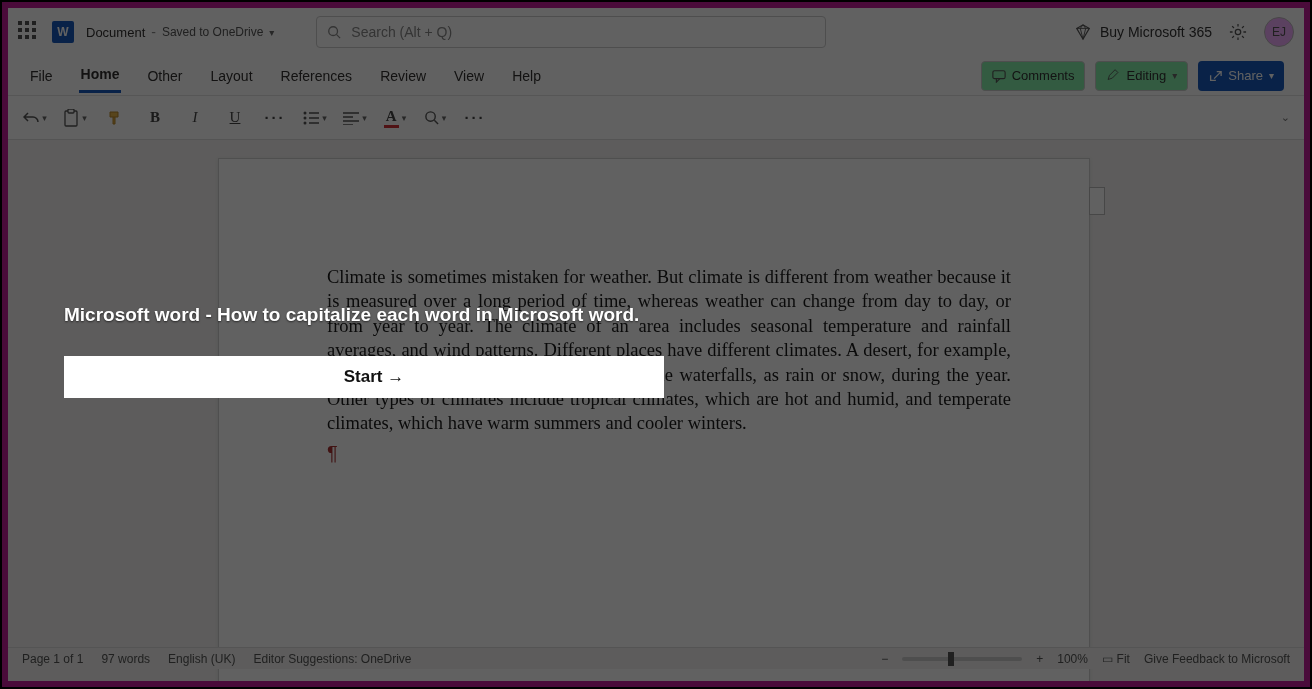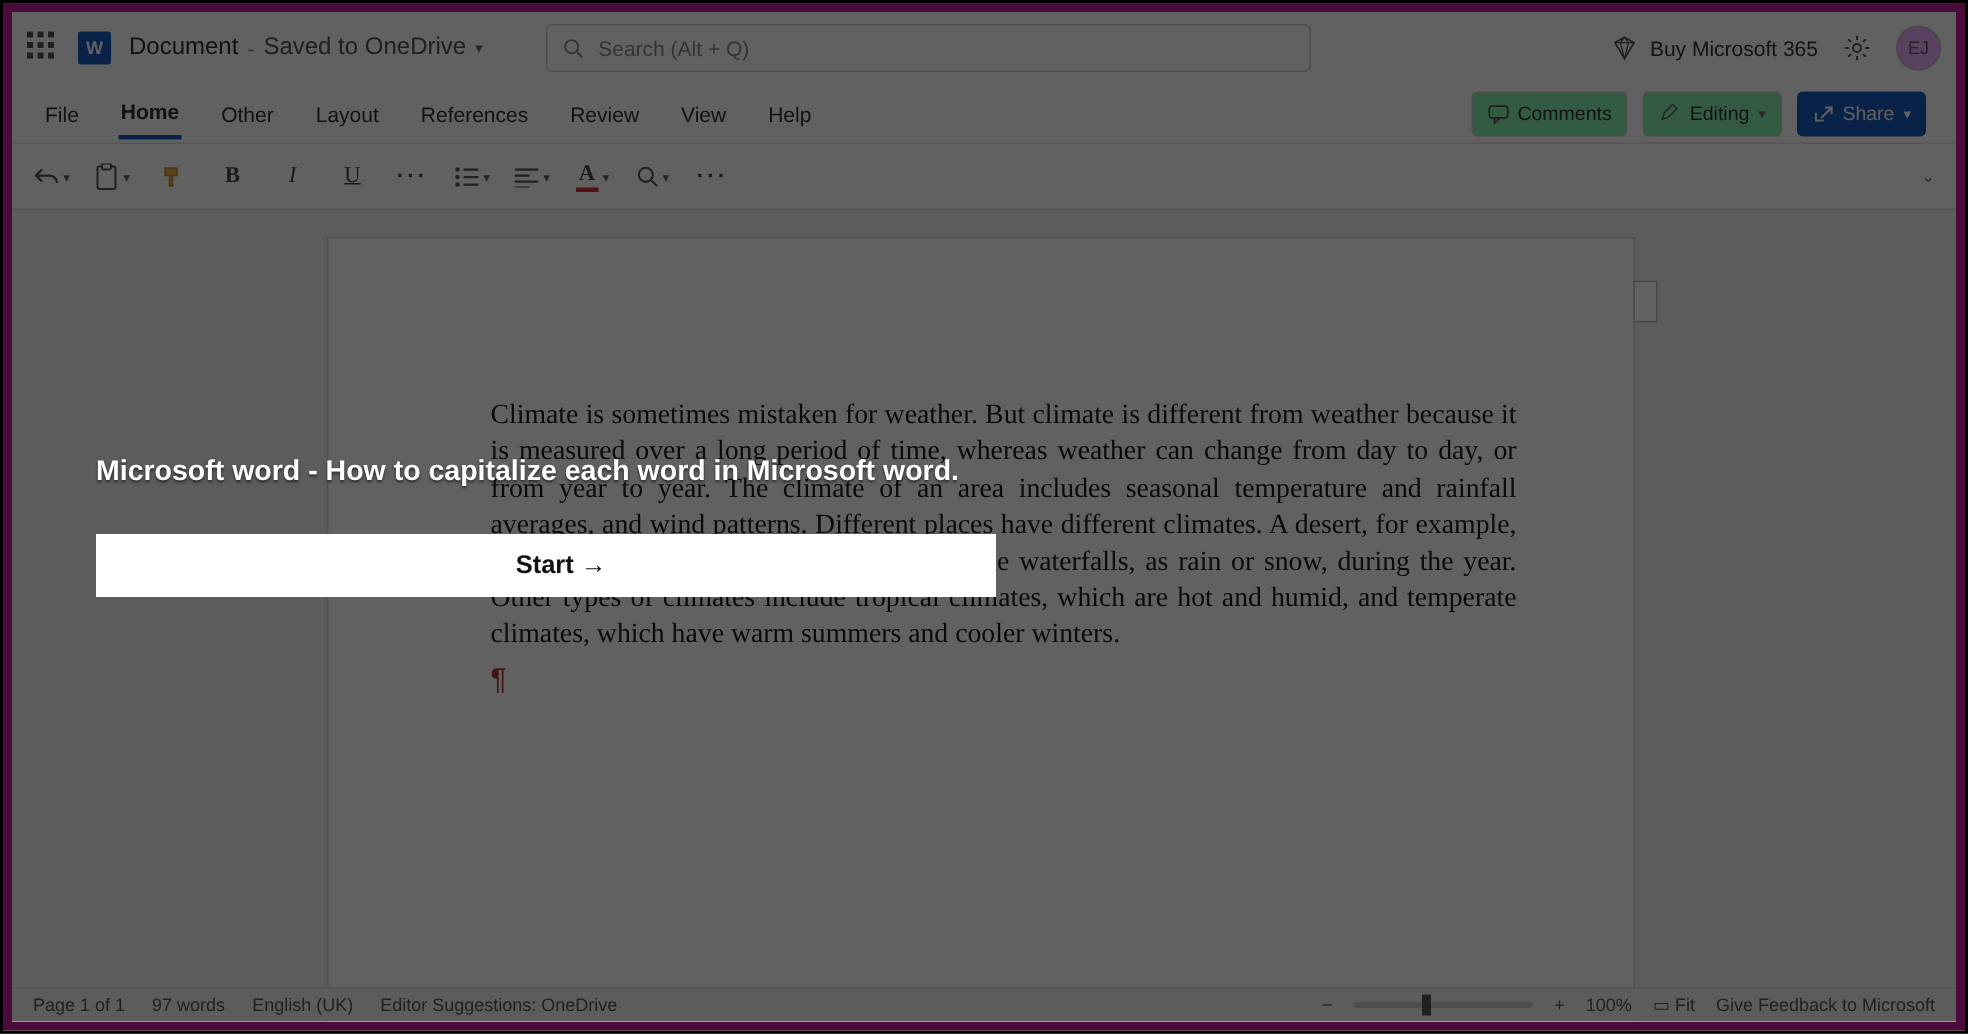--- a/index.html
+++ b/index.html
@@ -16,23 +16,23 @@
 
   
   .titlebar {
     height: 48px; background: #fff; display: flex; align-items: center;
     padding: 0 10px; gap: 12px; font-size: 14px; color: #323130;
   }
   .waffle { width: 22px; height: 22px; display: grid; grid-template-columns: repeat(3,4px); grid-template-rows: repeat(3,4px); gap: 3px; }
   .waffle span { background: #555; width: 4px; height: 4px; }
   .wordicon { width: 22px; height: 22px; background: #185abd; color:#fff; font-size:12px; font-weight:700; display:flex; align-items:center; justify-content:center; border-radius:2px; }
   .doctitle { display:flex; align-items:center; gap:6px; }
-  .doctitle .name { font-size:16px; }
+  .doctitle .name { font-size:13px; }
   .doctitle .sep { color:#888; }
-  .doctitle .loc { color:#555; font-size:16px; }
+  .doctitle .loc { color:#555; font-size:12px; }
   .chev { font-size:10px; color:#666; }
   .searchwrap { flex:0 0 510px; margin-left:30px; height:32px; background:#fff; border:1px solid #ccc; border-radius:4px; display:flex; align-items:center; padding:0 10px; color:#777; gap:10px; }
   .spacer { flex:1; }
   .buy { display:flex; align-items:center; gap:8px; font-size:14px; color:#333; }
   .gearbtn { width:28px; height:28px; display:flex; align-items:center; justify-content:center; color:#555; }
   .avatar { width:30px; height:30px; border-radius:50%; border:1px solid #bbb; display:flex; align-items:center; justify-content:center; font-size:12px; color:#555; background:#f0abfc; }
 
   
   .tabsrow { height:40px; background:#fff; display:flex; align-items:center; padding:0 20px; gap:24px; border-bottom:1px solid #e1e1e1; }
   .tab { font-size:14px; color:#323130; padding:8px 2px; cursor:pointer; }
@@ -59,21 +59,21 @@
     padding: 106px 78px 30px 108px;
   }
   .sidehandle { position:absolute; right:-16px; top:28px; width:16px; height:28px; border:1px solid #bbb; background:#fff; }
   .bodytext {
     font-family: "Times New Roman", Georgia, serif; font-size:18.5px; color:#1b1b1b;
     text-align:justify; line-height:1.32;
   }
   .caret { color:#a33; font-size:20px; display:inline-block; margin-top:6px; }
 
   
-  .status { position:absolute; left:0; right:0; bottom:1px; height:22px; background:#f3f2f1; border-top:1px solid #ddd; display:flex; align-items:center; font-size:12px; color:#555; padding:0 14px; gap:18px; }
+  .status { position:absolute; left:0; right:0; bottom:12px; height:22px; background:#f3f2f1; border-top:1px solid #ddd; display:flex; align-items:center; font-size:12px; color:#555; padding:0 14px; gap:18px; }
   .status .right { margin-left:auto; display:flex; align-items:center; gap:14px; }
   .zoomtrack { width:120px; height:4px; background:#ccc; position:relative; border-radius:2px; }
   .zoomthumb { position:absolute; left:46px; top:-5px; width:6px; height:14px; background:#555; }
 
   
   .dim { position:absolute; inset:0; background:rgba(0,0,0,.62); }
 
   
   .tutorial { position:absolute; left:56px; top:296px; width:600px; z-index:5; }
   .tut-title { color:#fff; font-weight:700; font-size:19px; text-shadow:0 1px 2px rgba(0,0,0,.6); margin-bottom:30px; }

